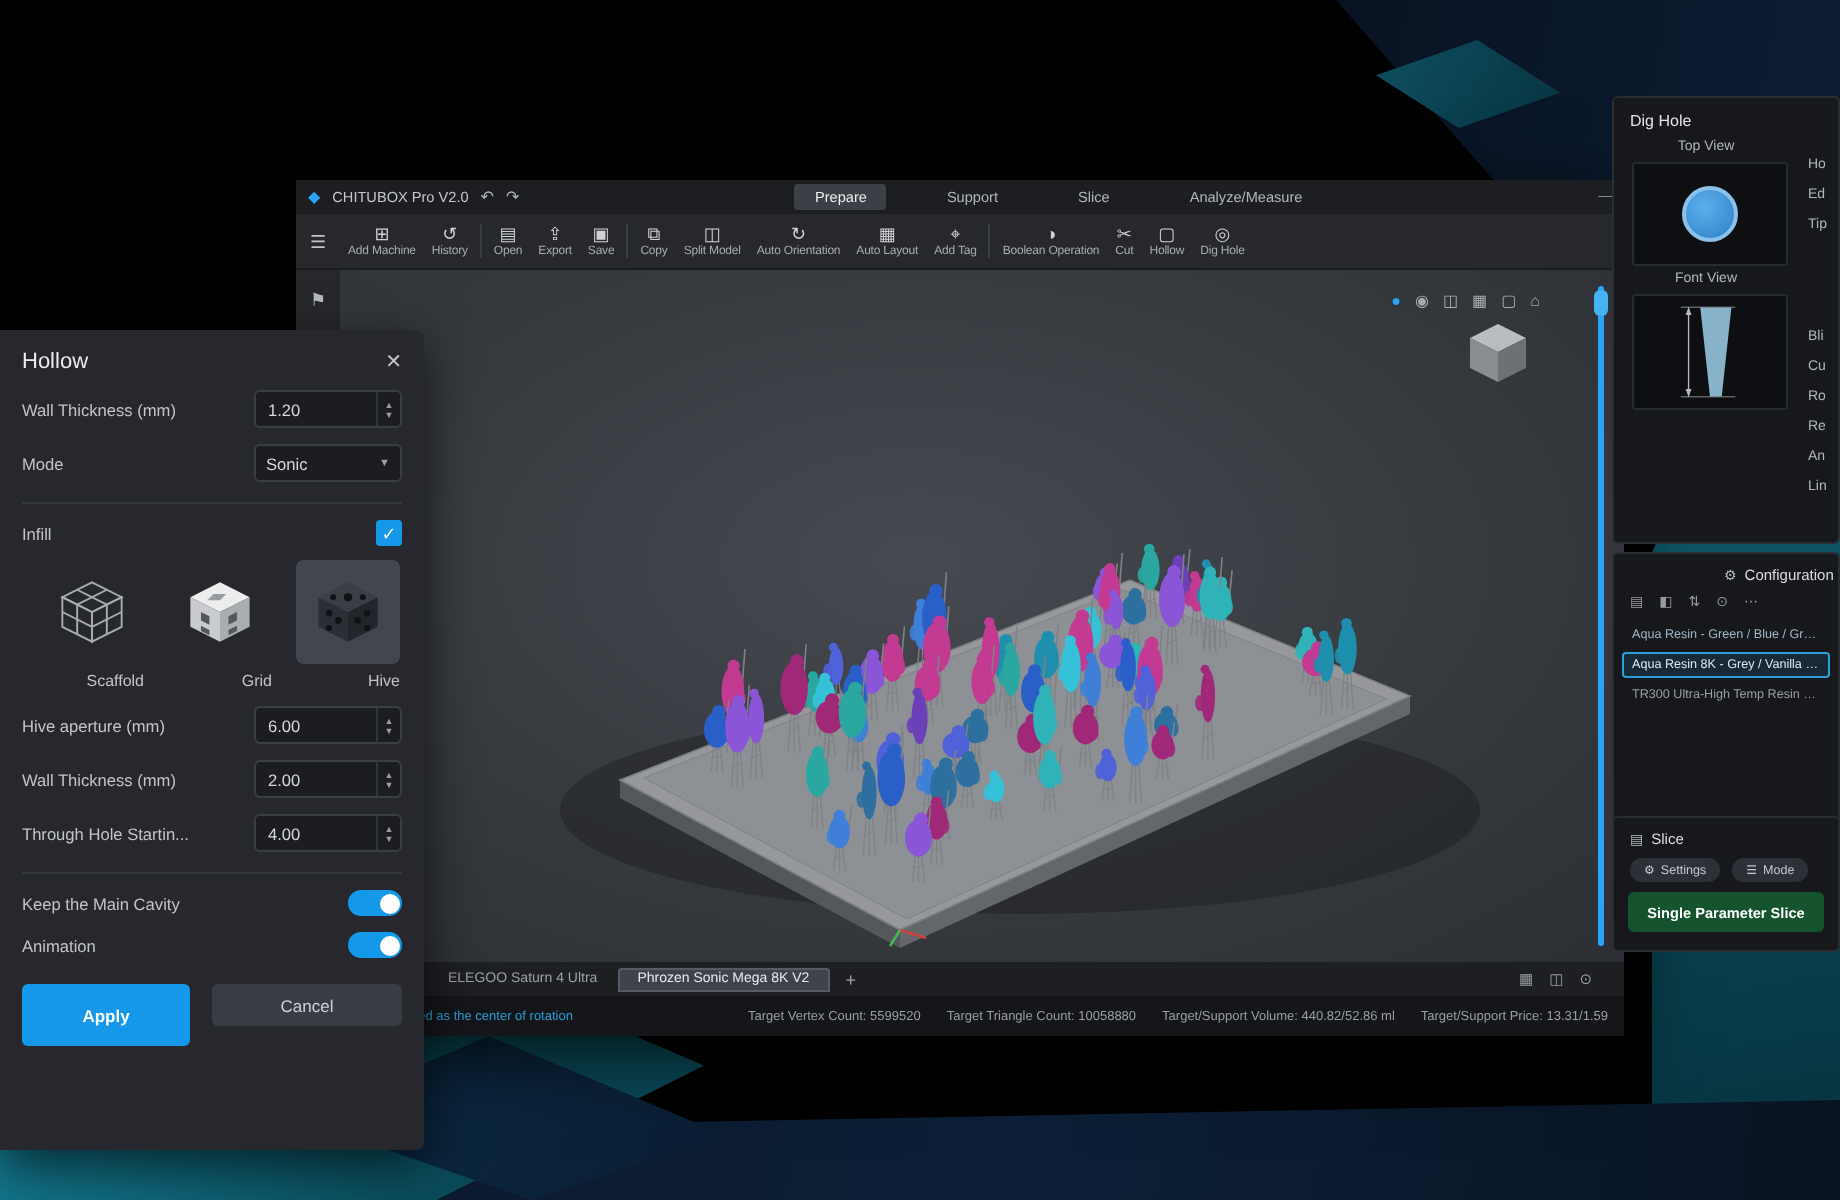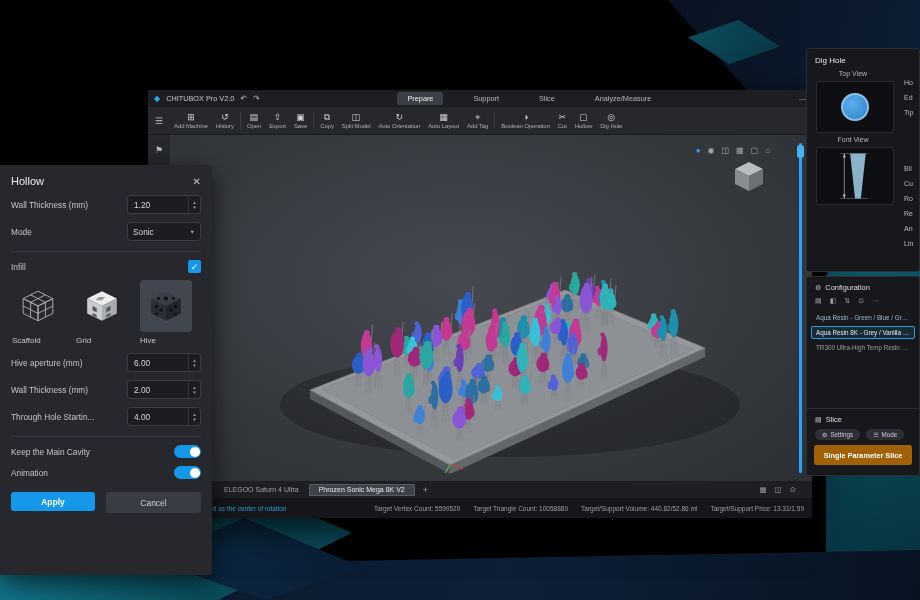--- a/index.html
+++ b/index.html
@@ -74,37 +74,37 @@
   .dig-sub{font-size:7px;color:#b4b7ba;text-align:center;margin-top:3px;width:92px;}
   .dig-preview{width:78px;height:52px;margin:4px 0 0 9px;background:#0d0f12;border:1px solid #272b30;border-radius:2px;
     display:flex;align-items:center;justify-content:center;}
   .dig-preview.tall{height:58px;}
   .dig-circle{width:28px;height:28px;border-radius:50%;background:radial-gradient(circle at 38% 35%,#5db0ec,#2d7fc6);
     border:2px solid #8cc2ea;}
   .dig-side{position:absolute;left:97px;font-size:7px;color:#b6b9bc;line-height:15px;white-space:nowrap;}
   .dig-side.g1{top:26px;}
   .dig-side.g2{top:112px;}
 
-  .conf-head{display:flex;align-items:flex-end;gap:4px;padding:6px 8px 2px;}
+  .conf-head{display:flex;align-items:flex-end;gap:4px;padding:6px 8px 2px;margin-left:47px;}
   .conf-gear{font-size:7px;color:#b8bbbe;}
   .conf-title{font-size:7.5px;color:#dcdde0;}
   .conf-icons{display:flex;gap:8px;padding:3px 8px 4px;color:#9a9da1;font-size:7px;}
   .conf-item{margin:2px 4px;padding:2px 4px;font-size:6.3px;color:#9fb9cb;white-space:nowrap;overflow:hidden;
     text-overflow:ellipsis;border:1px solid transparent;border-radius:2px;}
   .conf-item.sel{border-color:#2a9fd8;background:rgba(42,159,216,.14);color:#d9ecf8;}
   .conf-item.plain{color:#9a9da1;}
 
   .slice-head{display:flex;align-items:center;gap:4px;padding:6px 8px 2px;}
   .slice-ic{font-size:7px;color:#b8bbbe;}
   .slice-title{font-size:7.5px;color:#dcdde0;}
   .slice-btns{display:flex;gap:6px;padding:3px 8px 0;}
   .pill{display:flex;align-items:center;gap:3px;background:#2d3037;border-radius:8px;padding:2px 7px;
     font-size:6.3px;color:#c6c8cb;white-space:nowrap;}
   .pill .ic{font-size:6px;}
-  .slice-action{margin:5px 7px 0;height:20px;background:#a16207;border-radius:3px;color:#fff;font-size:7.3px;
+  .slice-action{margin:5px 7px 0;height:20px;background:#14532d;border-radius:3px;color:#fff;font-size:7.3px;
     font-weight:700;display:flex;align-items:center;justify-content:center;white-space:nowrap;}
 
   
   .hollow{position:absolute;left:0;top:165px;width:212px;height:410px;background:#26282d;z-index:20;
     border-radius:0 4px 4px 0;box-shadow:0 8px 26px rgba(0,0,0,.65);padding:10px 11px 0;overflow:hidden;}
   .h-head{display:flex;justify-content:space-between;align-items:center;}
   .h-title{font-size:11px;color:#ececee;}
   .h-close{font-size:10px;color:#c2c4c7;}
   .h-row{display:flex;justify-content:space-between;align-items:center;margin-top:8px;}
   .h-row.top{align-items:flex-start;}
@@ -122,28 +122,28 @@
   .slider-labels{display:flex;justify-content:space-between;font-size:7.3px;color:#9a9da1;margin-top:3px;}
   .slider-labels .hi{color:#e8e9ea;}
   .dropdown{width:74px;height:19px;background:#1b1d21;border:1px solid #3b3e44;border-radius:3px;
     display:flex;align-items:center;padding:0 5px;}
   .dd-val{flex:1;font-size:8.3px;color:#d6d8da;}
   .dd-caret{font-size:5.5px;color:#9a9da1;}
   .h-div{height:1px;background:#35383e;margin-top:10px;}
   .checkbox{width:13px;height:13px;background:#1598ea;border-radius:2px;color:#fff;font-size:9px;
     display:flex;align-items:center;justify-content:center;}
   .cards{display:flex;justify-content:space-between;margin-top:7px;padding:0 1px;}
-  .card{width:60px;display:flex;flex-direction:column;align-items:flex-start;gap:4px;}
+  .card{width:60px;display:flex;flex-direction:column;align-items:flex-end;gap:4px;}
   .card-box{width:52px;height:52px;border-radius:4px;display:flex;align-items:center;justify-content:center;}
   .card.selected .card-box{background:#42464e;}
   .card-label{font-size:8px;color:#c3c5c8;}
   .toggle{width:27px;height:13px;border-radius:7px;background:#1598ea;position:relative;}
   .toggle-knob{position:absolute;right:1.5px;top:1.5px;width:10px;height:10px;border-radius:50%;background:#fff;}
   .h-btns{display:flex;gap:11px;margin-top:13px;}
-  .btn-apply{width:84px;height:19px;background:#1598ea;border-radius:3px;color:#fff;font-size:8.5px;font-weight:700;
+  .btn-apply{width:84px;height:31px;background:#1598ea;border-radius:3px;color:#fff;font-size:8.5px;font-weight:700;
     display:flex;align-items:center;justify-content:center;}
   .btn-cancel{flex:1;height:21px;background:#393c42;border-radius:3px;color:#cfd1d4;font-size:8.5px;
     display:flex;align-items:center;justify-content:center;}
 </style>
 </head>
 <body>
 
 <div class="decor decor-topright"></div>
 <div class="decor decor-topright-teal"></div>
 <div class="decor decor-right"></div>

